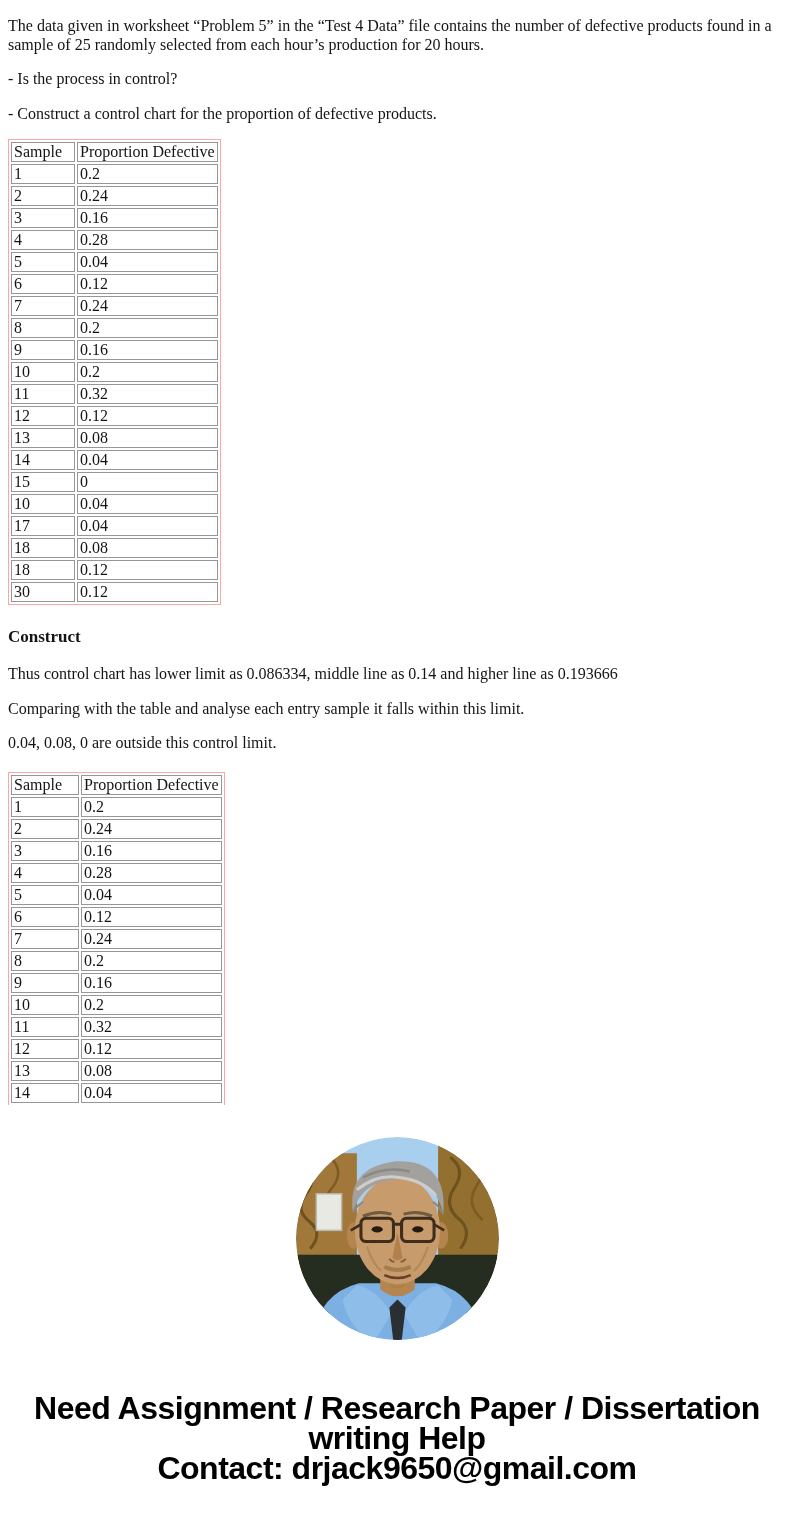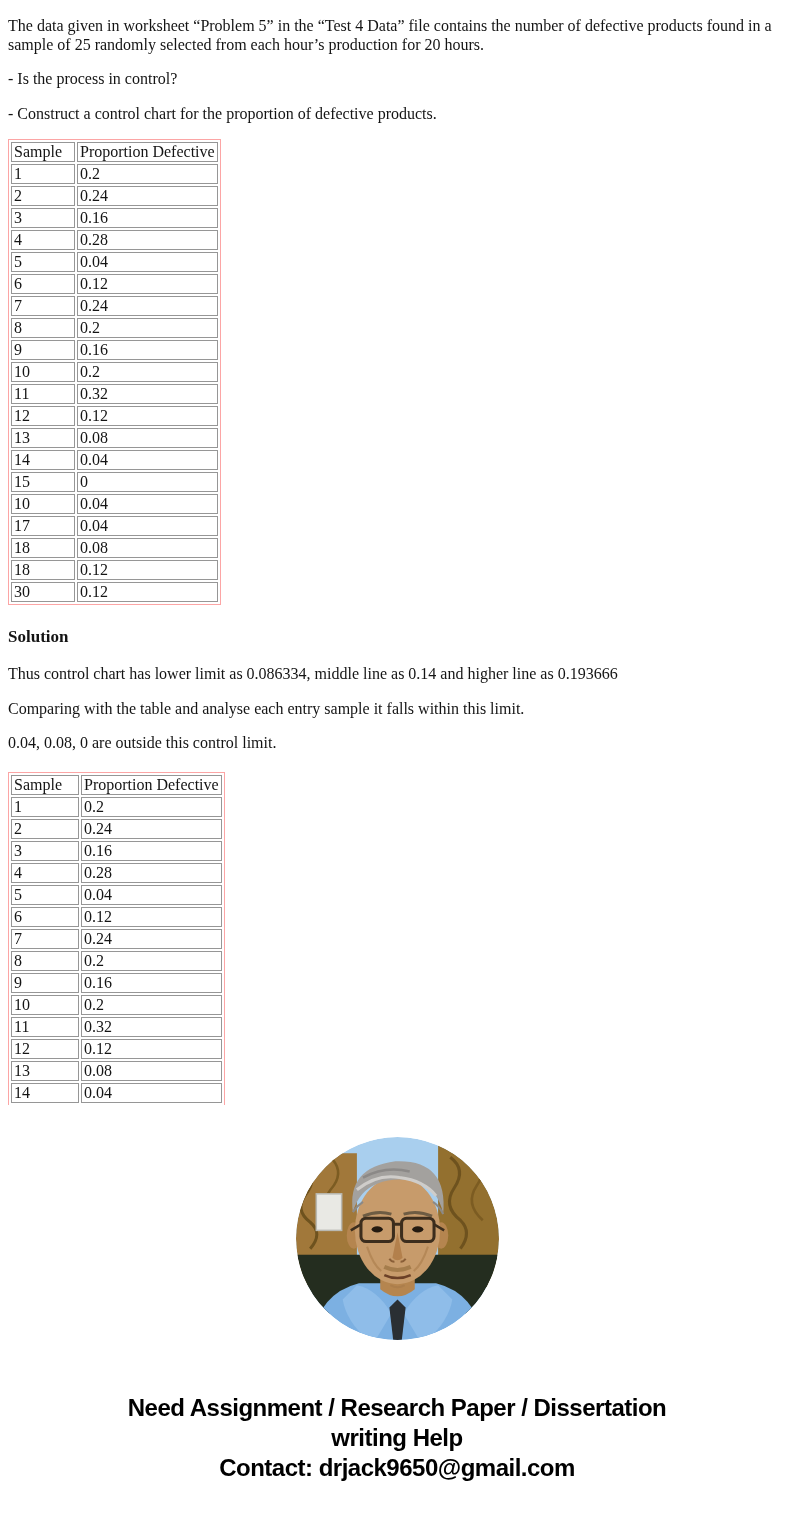--- a/index.html
+++ b/index.html
@@ -56,21 +56,21 @@
     border-radius: 50%;
     overflow: hidden;
     line-height: 0;
   }
 
   .footer-banner {
     margin-top: 49px;
     text-align: center;
     font-family: "Liberation Sans", sans-serif;
     font-weight: bold;
-    font-size: 24px;
+    font-size: 32px;
     line-height: 30px;
     letter-spacing: -0.5px;
     color: #000000;
   }
 </style>
 </head>
 <body>
 
 <div class="page">
 
@@ -165,21 +165,21 @@
             <td class="col-prop">0.12</td>
           </tr>
           <tr>
             <td class="col-sample">30</td>
             <td class="col-prop">0.12</td>
           </tr>
         </tbody>
     </table>
   </div>
 
-  <p class="heading">Solution</p>
+  <p class="heading">Construct</p>
 
   <p class="doc-text">Thus control chart has lower limit as 0.086334, middle line as 0.14 and higher line as 0.193666</p>
   <p class="doc-text">Comparing with the table and analyse each entry sample it falls within this limit.</p>
   <p class="doc-text">0.04, 0.08, 0 are outside this control limit.</p>
 
   <div class="table2-clip">
     <table class="data-table t2">
       <tbody>
         <tr>
           <td class="col-sample">Sample</td>

